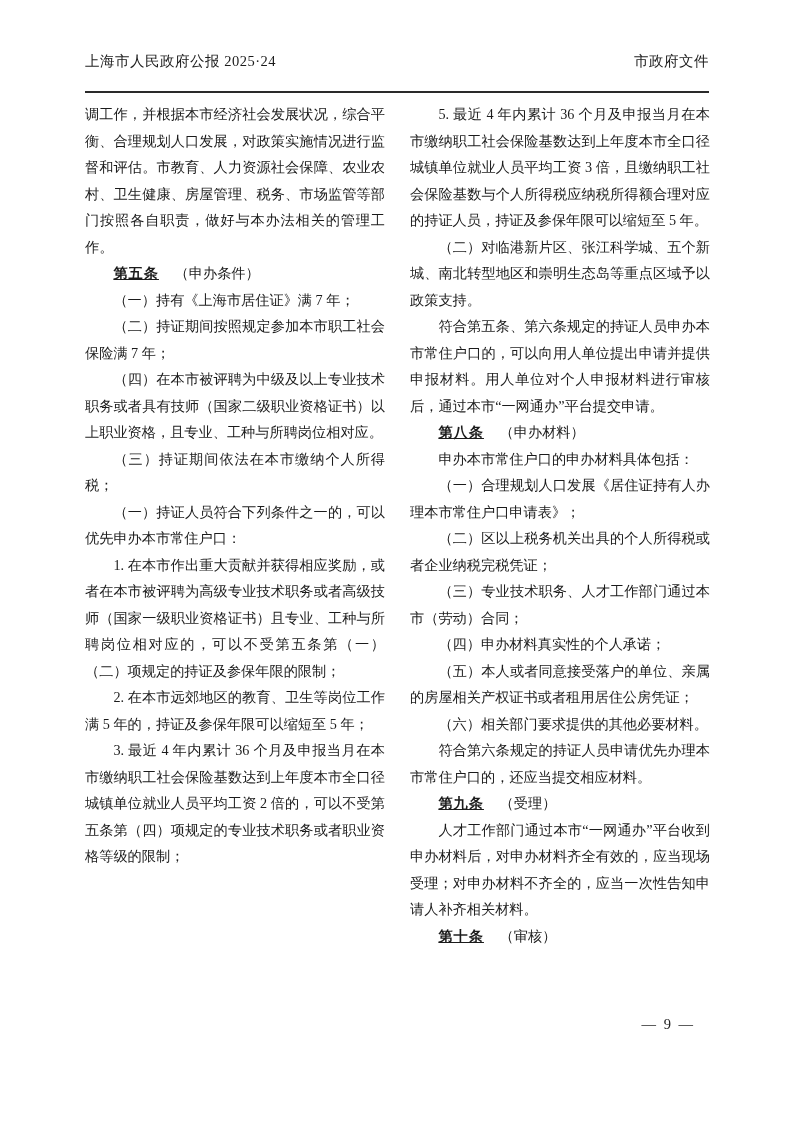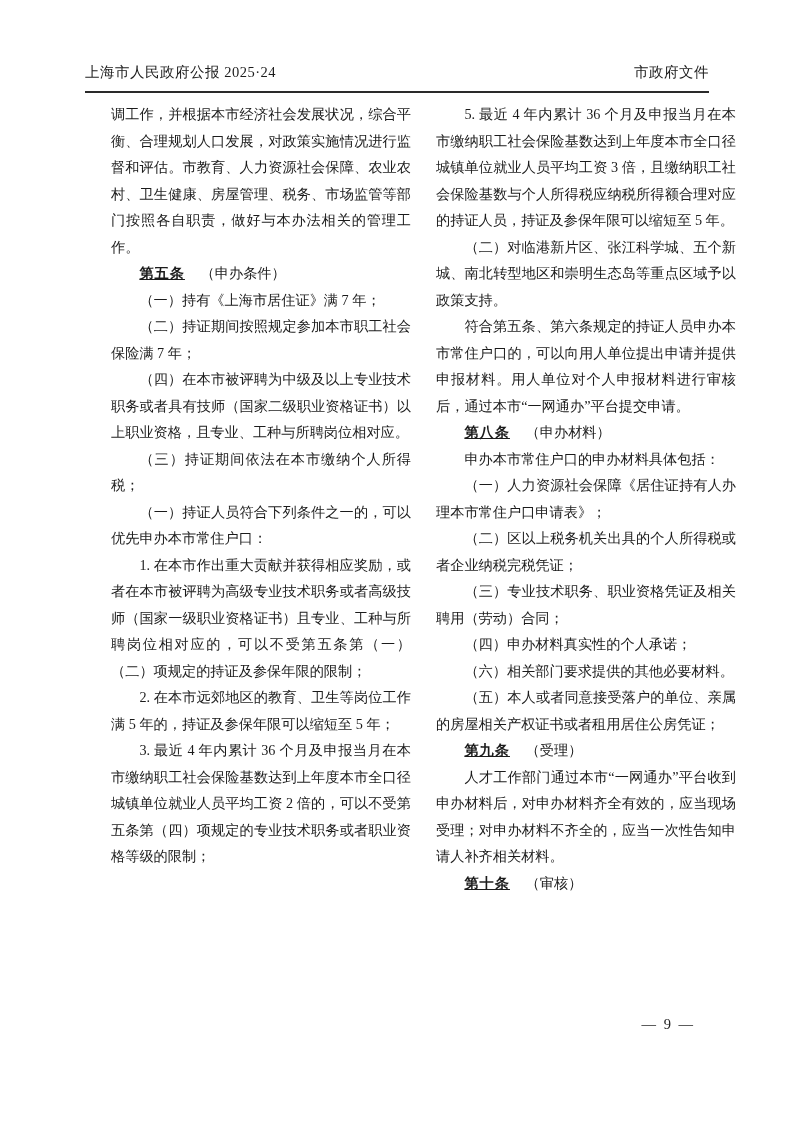--- a/index.html
+++ b/index.html
@@ -12,21 +12,21 @@
     width: 793px;
     height: 1122px;
     background: #ffffff;
     overflow: hidden;
     font-family: "Liberation Serif", "DejaVu Serif", serif;
     color: #1b1b1b;
   }
   .page-header {
     position: absolute;
     left: 85px;
-    top: 63px;
+    top: 52px;
     width: 624px;
     display: flex;
     justify-content: space-between;
     align-items: flex-end;
     font-size: 14.5px;
     letter-spacing: 0.5px;
     color: #1b1b1b;
   }
   .header-rule {
     position: absolute;
@@ -38,21 +38,20 @@
   }
   .column {
     position: absolute;
     top: 101px;
     width: 300px;
     font-size: 14.2px;
     line-height: 26.5px;
     text-align: justify;
     text-justify: inter-character;
     color: #1b1b1b;
-    margin-left: 26px;
   }
   .column-left  { left: 85px; }
   .column-right { left: 410px; }
   .column p {
     margin: 0;
     padding: 0;
     text-indent: 2em;
   }
   .column p.continuation {
     text-indent: 0;
@@ -101,26 +100,27 @@
       <p class="paragraph">2. 在本市远郊地区的教育、卫生等岗位工作满 5 年的，持证及参保年限可以缩短至 5 年；</p>
       <p class="paragraph">3. 最近 4 年内累计 36 个月及申报当月在本市缴纳职工社会保险基数达到上年度本市全口径城镇单位就业人员平均工资 2 倍的，可以不受第五条第（四）项规定的专业技术职务或者职业资格等级的限制；</p>
     </div>
 
   <div class="column column-right">
       <p class="paragraph">5. 最近 4 年内累计 36 个月及申报当月在本市缴纳职工社会保险基数达到上年度本市全口径城镇单位就业人员平均工资 3 倍，且缴纳职工社会保险基数与个人所得税应纳税所得额合理对应的持证人员，持证及参保年限可以缩短至 5 年。</p>
       <p class="paragraph">（二）对临港新片区、张江科学城、五个新城、南北转型地区和崇明生态岛等重点区域予以政策支持。</p>
       <p class="paragraph">符合第五条、第六条规定的持证人员申办本市常住户口的，可以向用人单位提出申请并提供申报材料。用人单位对个人申报材料进行审核后，通过本市“一网通办”平台提交申请。</p>
       <p class="article-heading"><span class="article-label">第八条</span><span class="article-title">（申办材料）</span></p>
       <p class="paragraph">申办本市常住户口的申办材料具体包括：</p>
-      <p class="paragraph">（一）人力资源社会保障《居住证持有人办理本市常住户口申请表》；</p>
+      <p class="paragraph">（一）合理规划人口发展《居住证持有人办理本市常住户口申请表》；</p>
       <p class="paragraph">（二）区以上税务机关出具的个人所得税或者企业纳税完税凭证；</p>
-      <p class="paragraph">（三）专业技术职务、职业资格凭证及相关聘用（劳动）合同；</p>
+      <p class="paragraph">（三）专业技术职务、人才工作部门通过本市（劳动）合同；</p>
       <p class="paragraph">（四）申办材料真实性的个人承诺；</p>
+      <p class="paragraph">（五）本人或者同意接受落户的单位、亲属的房屋相关产权证书或者租用居住公房凭证；</p>
       <p class="paragraph">（六）相关部门要求提供的其他必要材料。</p>
-      <p class="paragraph">（五）本人或者同意接受落户的单位、亲属的房屋相关产权证书或者租用居住公房凭证；</p>
+      <p class="paragraph">符合第六条规定的持证人员申请优先办理本市常住户口的，还应当提交相应材料。</p>
       <p class="article-heading"><span class="article-label">第九条</span><span class="article-title">（受理）</span></p>
       <p class="paragraph">人才工作部门通过本市“一网通办”平台收到申办材料后，对申办材料齐全有效的，应当现场受理；对申办材料不齐全的，应当一次性告知申请人补齐相关材料。</p>
       <p class="article-heading"><span class="article-label">第十条</span><span class="article-title">（审核）</span></p>
     </div>
 
   <div class="page-number">— 9 —</div>
 
 </div>
 
 </body></html>

